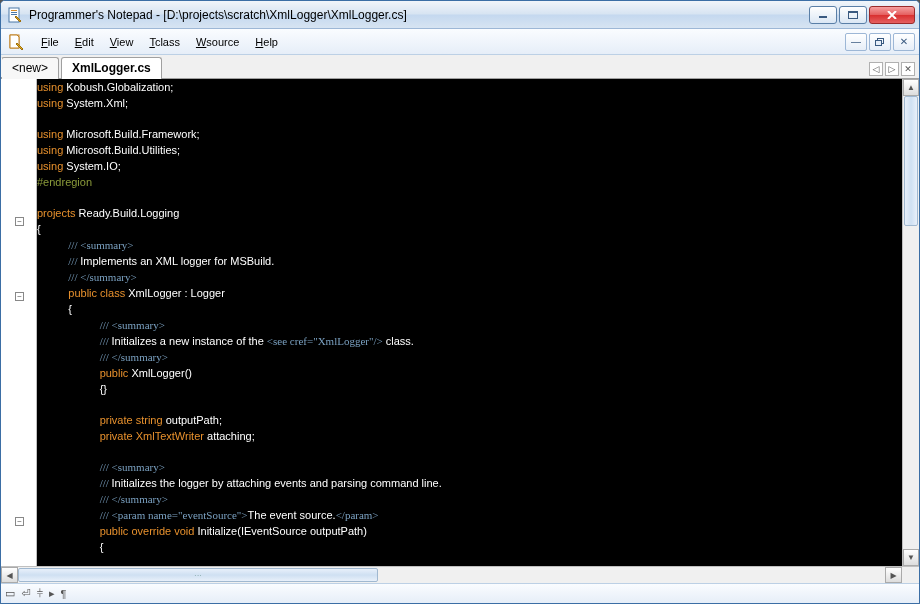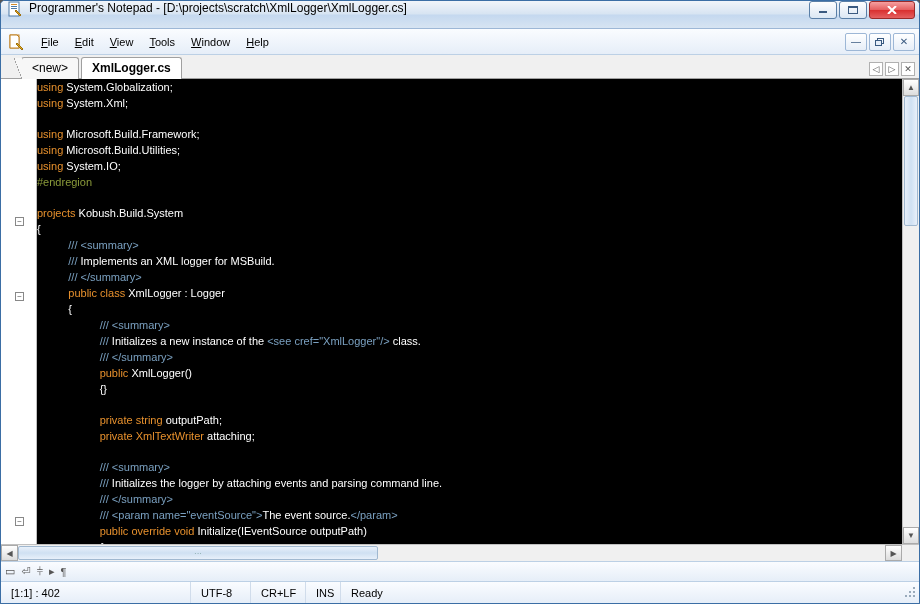--- a/index.html
+++ b/index.html
@@ -1,30 +1,30 @@
 <!DOCTYPE html>
 <html><head>
 <meta charset="utf-8">
 <style>
   * { margin: 0; padding: 0; box-sizing: border-box; font-family: Tahoma, sans-serif; font-size: 11px; }
   body { background: #555; width: 920px; height: 604px; overflow: hidden; }
   .window { width: 920px; height: 604px; background: #fff; border: 1px solid #3b6ea5; border-radius: 5px 5px 0 0; overflow: hidden; display: flex; flex-direction: column; }
-  .titlebar { height: 28px; background: linear-gradient(#f1f5fa,#d7e4f2 48%,#c4d8ef 52%,#d7e4f2); display: flex; padding: 0 4px 0 6px; border-bottom: 1px solid #9db7d6; }
+  .titlebar { height: 28px; background: linear-gradient(#f1f5fa,#d7e4f2 48%,#c4d8ef 52%,#d7e4f2); display: flex; align-items: center; padding: 0 4px 0 6px; border-bottom: 1px solid #9db7d6; }
   .titlebar .appicon { width: 16px; height: 16px; margin-right: 6px; display: inline-flex; align-items: center; justify-content: center; }
   .titlebar .title { flex: 1; color: #000; font-size: 12px; }
   .winbtns { display: flex; gap: 2px; }
   .winbtn { width: 28px; height: 18px; border: 1px solid #5a7fa7; border-radius: 3px; display: flex; align-items: center; justify-content: center; background: linear-gradient(#fefefe,#dbe7f4); font-weight: bold; font-size: 10px; color: #3a5a80; }
   .winbtn.close { width: 46px; background: linear-gradient(#f5a0a0,#e56060 48%,#d93030 52%,#e56060); border-color: #9a2a2a; color: #fff; }
   .menubar { height: 26px; background: linear-gradient(#fafcff,#e6eef8); border-bottom: 1px solid #bcd0e5; display: flex; align-items: center; padding-left: 4px; }
   .menubar .newdoc { width: 22px; height: 20px; margin-right: 6px; display: inline-flex; align-items: center; justify-content: center; }
   .menubar .menuitem { padding: 3px 8px; color: #000; font-size: 12px; text-align: center; }
   .menubar .menuitem u { text-decoration: underline; }
   .menubar .wctrls { margin-left: auto; display: flex; gap: 2px; padding-right: 4px; }
   .menubar .wb { width: 22px; height: 18px; border: 1px solid #9db7d6; background: linear-gradient(#fff,#e6eef8); border-radius: 2px; display: flex; align-items: center; justify-content: center; color: #3a5a80; font-size: 10px; }
-  .tabbar { height: 24px; background: #f0f0f0; border-bottom: 1px solid #a0a0a0; display: flex; align-items: flex-end; padding-left: 20px; position: relative; }
+  .tabbar { height: 24px; background: #f0f0f0; border-bottom: 1px solid #a0a0a0; display: flex; align-items: flex-end; padding-left: 0; position: relative; }
   .tab { height: 22px; padding: 3px 10px 0 10px; border: 1px solid #a0a0a0; border-bottom: none; background: #f7f7f7; margin-right: 2px; border-radius: 3px 3px 0 0; font-size: 12px; position: relative; top: 1px; }
   .tab.active { background: #fff; font-weight: bold; }
   .tab.angled::before { content:""; position:absolute; left:-8px; top:0; width:8px; height:100%; background:linear-gradient(to top right, transparent 48%, #a0a0a0 48%, #a0a0a0 52%, #f7f7f7 52%); }
   .tabnav { margin-left:auto; display:flex; gap:2px; padding:0 4px 2px 0; }
   .tabnav span { width:14px; height:14px; border:1px solid #b0b0b0; display:flex; align-items:center; justify-content:center; font-size:9px; color:#555; background:#fff; }
   .editor-wrap { flex: 1; display: flex; overflow: hidden; background: #fff; }
   .gutter { width: 36px; background: #fff; border-right: 1px solid #c0c0c0; position: relative; }
   .fold { position:absolute; left:14px; width:9px; height:9px; border:1px solid #888; background:#fff; font-size:8px; line-height:7px; text-align:center; color:#555; }
   .code { flex: 1; background: #000; position: relative; overflow: hidden; }
   pre { font-family: Consolas, "Lucida Console", monospace; font-size: 13px; line-height: 15px; color: #fff; white-space: pre; }
@@ -37,21 +37,21 @@
   .hscroll .thumb { position:absolute; left:0; top:1px; bottom:1px; width:360px; background:linear-gradient(#e8f0fa,#cfe0f2,#e8f0fa); border:1px solid #a0b8d0; border-radius:2px; display:flex; align-items:center; justify-content:center; color:#8aa; font-size:8px; }
   .hscroll .corner { width:17px; background:#f0f0f0; }
   .toolbar2 { height: 20px; background: linear-gradient(#fafcff,#e6eef8); border-top:1px solid #bcd0e5; display:flex; align-items:center; padding-left:4px; gap:6px; color:#555; }
   .statusbar { height: 22px; background: linear-gradient(#fafcff,#e6eef8); border-top:1px solid #bcd0e5; display:flex; align-items:center; font-size:12px; }
   .statusbar .cell { padding:0 10px; border-right:1px solid #d0dceb; height:100%; display:flex; align-items:center; }
   .statusbar .cell.wide { flex:1; border-right:none; }
   .grip { width:18px; display:flex; align-items:flex-end; justify-content:flex-end; padding:2px; }
   .kw { color:#e8912d; } 
   .ns { color:#fff; }
   .pp { color:#8a9a3a;text-align:right; } 
-  .cm { color:#7aa0c0; } 
+  .cm { color:#7aa0c0;font-family:Liberation Serif, serif; } 
   .ct { color:#fff; }
   .ty { color:#fff; }
   .id { color:#fff; }
   .pu { color:#fff; }
 </style>
 </head>
 <body>
 
 <div class="window">
 
@@ -90,22 +90,22 @@
     <span class="newdoc">
       <svg width="16" height="16" viewBox="0 0 16 16">
           <rect x="2" y="1" width="9" height="13" fill="#fff" stroke="#c08020"></rect>
           <path d="M2 1 L9 1 L11 3 L11 14 L2 14 Z" fill="#fff" stroke="#c08020"></path>
           <path d="M9 9 L15 15 L14 16 L8 10 Z" fill="#e0b020" stroke="#a07010"></path>
         </svg>
     </span>
     <span class="menuitem"><u>F</u><span>ile</span></span>
     <span class="menuitem"><u>E</u><span>dit</span></span>
     <span class="menuitem"><u>V</u><span>iew</span></span>
-    <span class="menuitem"><u>T</u><span>ools</span></span>
-    <span class="menuitem"><u>W</u><span>indow</span></span>
+    <span class="menuitem"><u>T</u><span>class</span></span>
+    <span class="menuitem"><u>W</u><span>source</span></span>
     <span class="menuitem"><u>H</u><span>elp</span></span>
     <div class="wctrls">
       <div class="wb">—</div>
       <div class="wb">
           <svg width="10" height="8">
             <rect x="2.5" y="0.5" width="6" height="5" fill="none" stroke="#3a5a80"></rect>
             <rect x="0.5" y="2.5" width="6" height="5" fill="#e6eef8" stroke="#3a5a80"></rect>
           </svg>
         </div>
       <div class="wb">✕</div>
@@ -122,29 +122,29 @@
     </div>
   </div>
 
   <div class="editor-wrap">
     <div class="gutter" id="gutter">
         <div class="fold" style="top: 138px;">−</div>
         <div class="fold" style="top: 213px;">−</div>
         <div class="fold" style="top: 438px;">−</div>
       </div>
     <div class="code">
-        <pre id="codepre"><span class="kw">using </span><span class="ns">System.Globalization;</span>
+        <pre id="codepre"><span class="kw">using </span><span class="ns">Kobush.Globalization;</span>
 <span class="kw">using </span><span class="ns">System.Xml;</span>
 
 <span class="kw">using </span><span class="ns">Microsoft.Build.Framework;</span>
 <span class="kw">using </span><span class="ns">Microsoft.Build.Utilities;</span>
 <span class="kw">using </span><span class="ns">System.IO;</span>
 <span class="pp">#endregion</span>
 
-<span class="kw">projects </span><span class="ns">Kobush.Build.System</span>
+<span class="kw">projects </span><span class="ns">Ready.Build.Logging</span>
 <span class="pu">{</span>
     <span class="cm">/// &lt;summary&gt;</span>
     <span class="cm">/// </span><span class="ct">Implements an XML logger for MSBuild.</span>
     <span class="cm">/// &lt;/summary&gt;</span>
     <span class="kw">public class </span><span class="ty">XmlLogger</span><span class="pu"> : Logger</span>
     <span class="pu">{</span>
         <span class="cm">/// &lt;summary&gt;</span>
         <span class="cm">/// </span><span class="ct">Initializes a new instance of the </span><span class="cm">&lt;see cref="XmlLogger"/&gt;</span><span class="ct"> class.</span>
         <span class="cm">/// &lt;/summary&gt;</span>
         <span class="kw">public </span><span class="id">XmlLogger</span><span class="pu">()</span>
@@ -179,33 +179,14 @@
   </div>
 
   <div class="toolbar2">
     <span>▭</span>
     <span>⏎</span>
     <span>⫩</span>
     <span>▸</span>
     <span>¶</span>
   </div>
 
-  <div class="statusbar">
-    <div class="cell" style="width:190px">[1:1] : 402</div>
-    <div class="cell" style="width:60px">UTF-8</div>
-    <div class="cell" style="width:55px">CR+LF</div>
-    <div class="cell" style="width:35px">INS</div>
-    <div class="cell wide">Ready</div>
-    <div class="grip">
-      <svg width="12" height="12">
-          <g fill="#9ab">
-            <rect x="8" y="0" width="2" height="2"></rect>
-            <rect x="4" y="4" width="2" height="2"></rect>
-            <rect x="8" y="4" width="2" height="2"></rect>
-            <rect x="0" y="8" width="2" height="2"></rect>
-            <rect x="4" y="8" width="2" height="2"></rect>
-            <rect x="8" y="8" width="2" height="2"></rect>
-          </g>
-        </svg>
-    </div>
-  </div>
 
 </div>
 
 </body></html>

